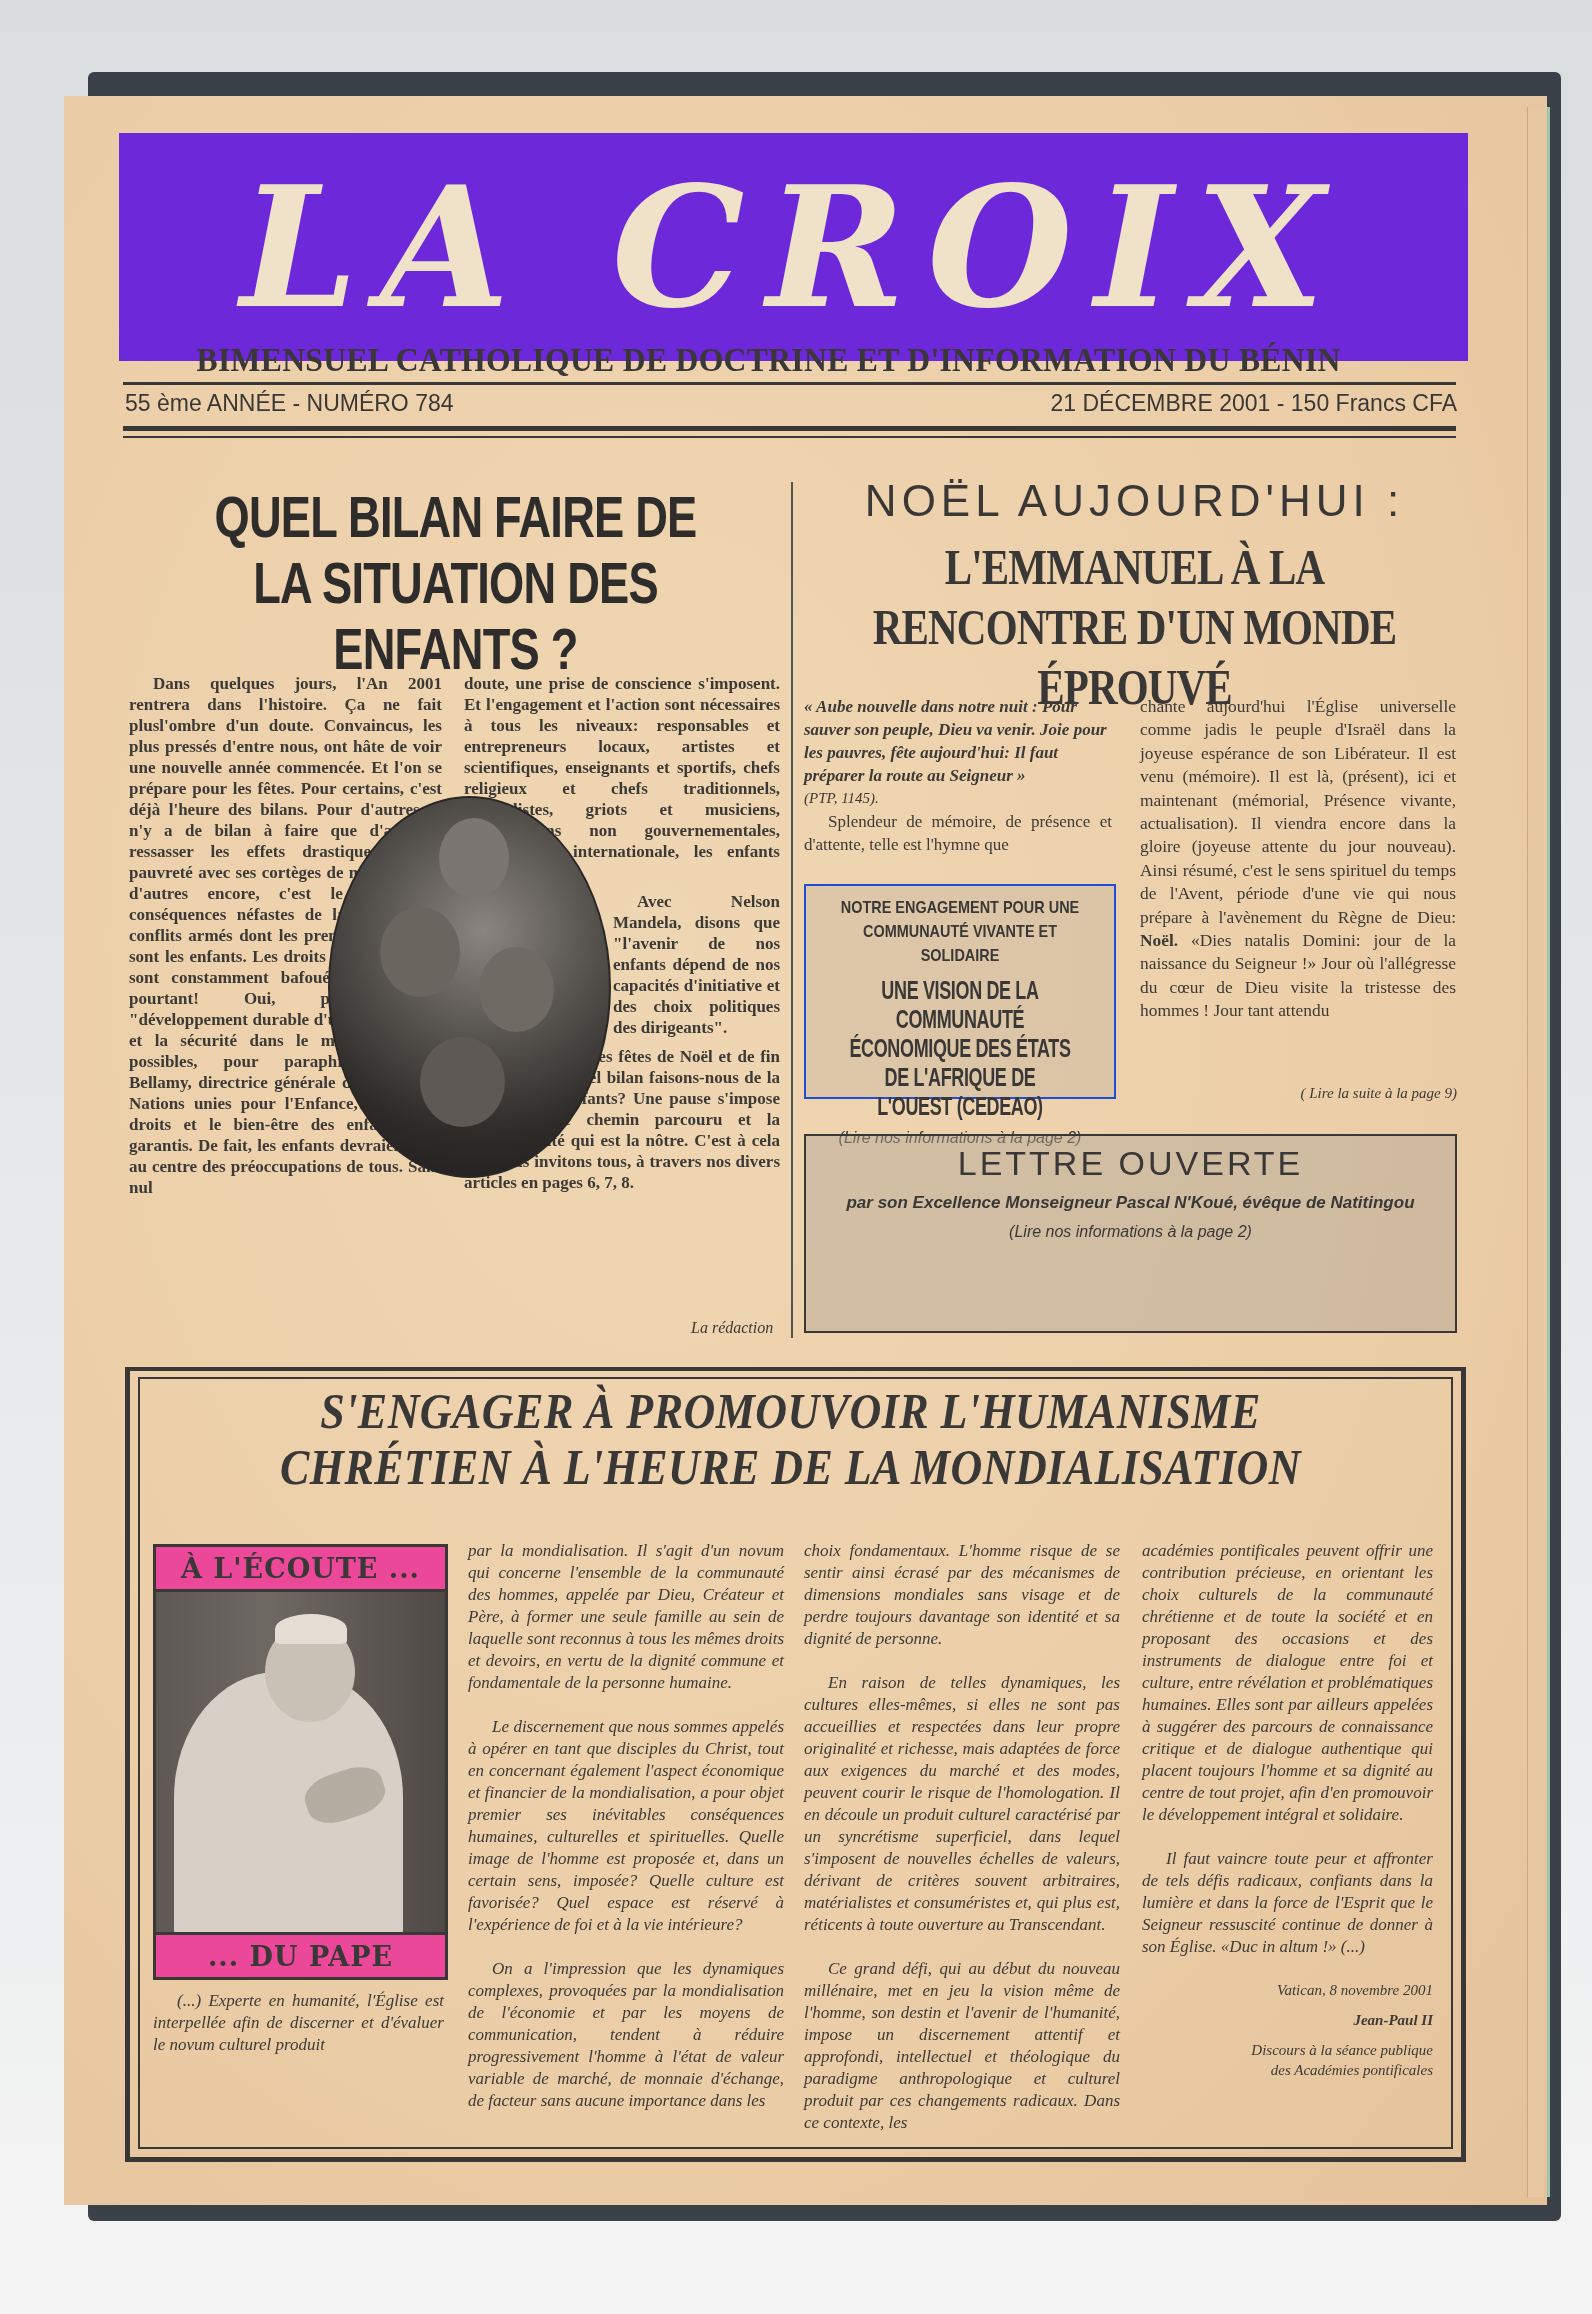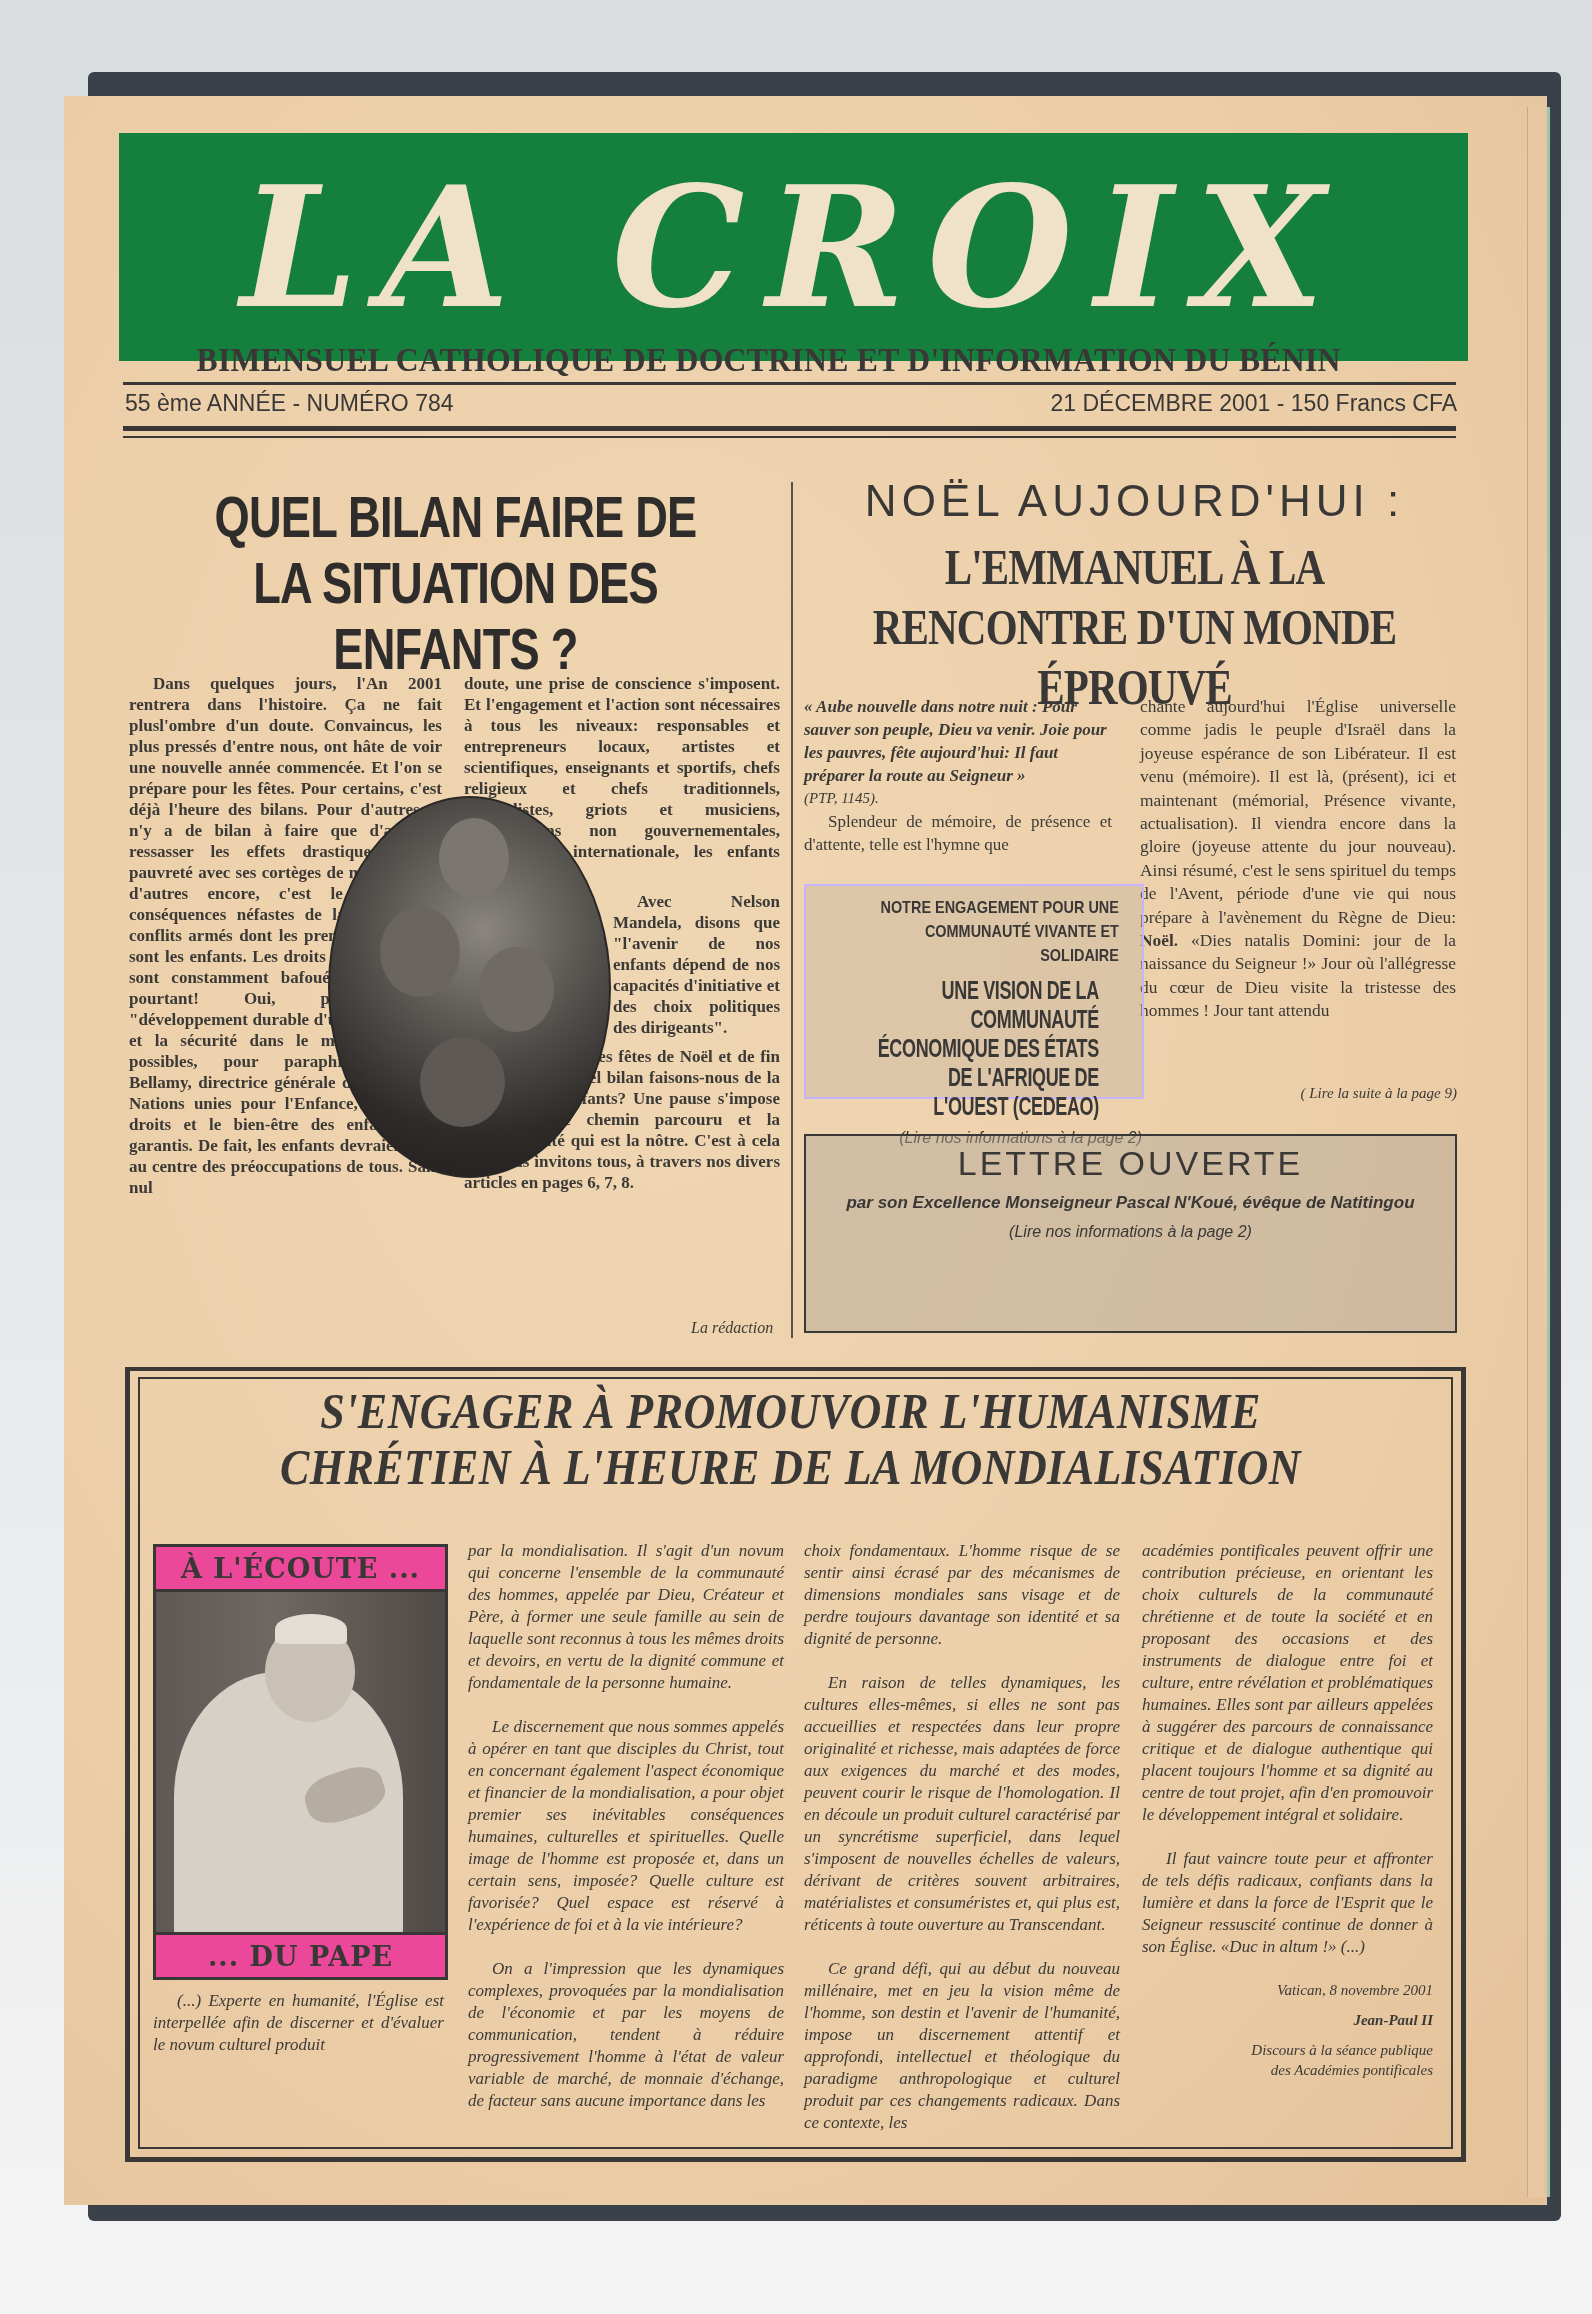--- a/index.html
+++ b/index.html
@@ -21,21 +21,21 @@
     background: radial-gradient(ellipse at 40% 40%, #efd6b2 0%, #eccfa9 55%, #e4c29a 100%);
     color:#3c3a37;
   }
   .page-under {
     position:absolute; left:1527px; top:107px; width:16px; height:2090px;
     background:#e7c8a2; border-left:1px solid #c9a985;
   }
   
   .masthead {
     position:absolute; left:119px; top:133px; width:1349px; height:228px;
-    background:#15803d;
+    background:#6d28d9;
     display:flex; align-items:center; justify-content:center;
   }
   .masthead-title {
     color:#efe2c8; font-family:"DejaVu Serif", serif; font-style:italic; font-weight:bold;
     font-size:167px; letter-spacing:22px; line-height:1;
   }
   .subtitle {
     position:absolute; left:123px; top:342px; width:1345px;
     font-family:"Liberation Serif", serif; font-weight:bold; font-size:33px;
     letter-spacing:0.3px; text-align:center; color:#3a3836;
@@ -75,21 +75,21 @@
     position:absolute; left:796px; top:476px; width:677px; text-align:center;
     font-family:"Liberation Sans", sans-serif; font-size:44px; letter-spacing:5px; color:#3a3836; font-weight:normal;
   }
   .a2-title {
     position:absolute; left:796px; top:537px; width:677px; text-align:center;
     font-family:"Liberation Serif", serif; font-weight:bold; font-size:50px; line-height:60px;
     color:#3a3836; transform:scaleX(0.82); transform-origin:center; letter-spacing:-1px;
   }
   .box-cedeao {
     position:absolute; left:804px; top:884px; width:308px; height:211px;
-    border:2px solid #c4b5fd; background:rgba(190,175,155,0.35); text-align:right;padding-left:28px;
+    border:2px solid #1d4ed8; background:rgba(190,175,155,0.35); text-align:center;
   }
   .box-cedeao .kick {
     font-family:"Liberation Sans", sans-serif; font-weight:bold; font-size:17px; line-height:24px; margin-top:10px;
     transform:scaleX(0.85); color:#3a3836;
   }
   .box-cedeao .head {
     font-family:"Liberation Sans", sans-serif; font-weight:bold; font-size:25px; line-height:29px; margin-top:8px;
     transform:scaleX(0.72); color:#3a3836; letter-spacing:-0.5px;
   }
   .box-cedeao .note {

